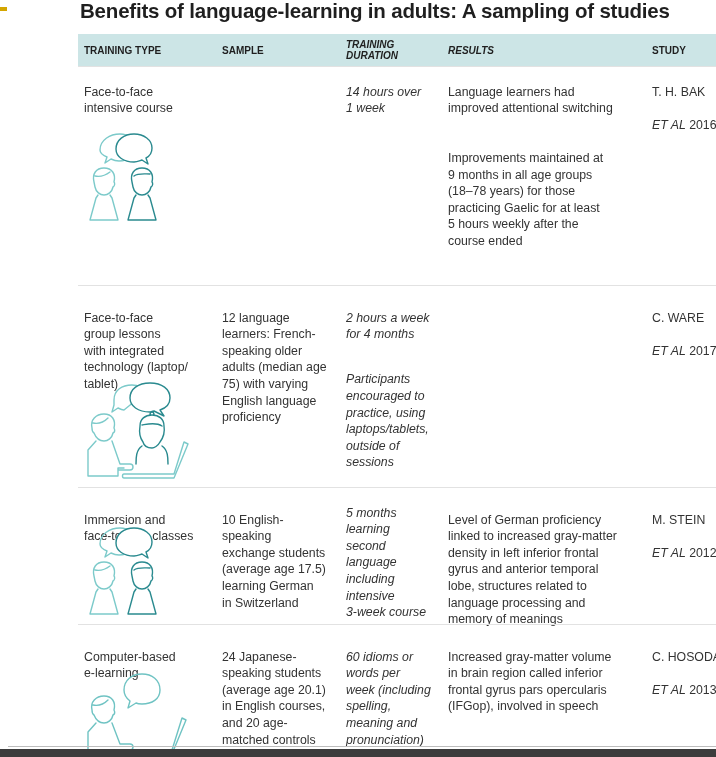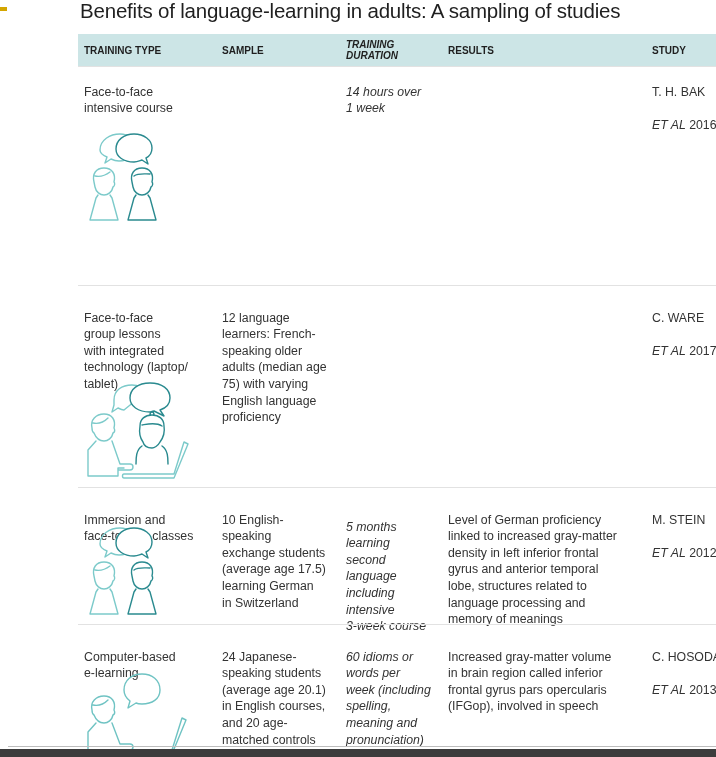--- a/index.html
+++ b/index.html
@@ -3,21 +3,21 @@
 <meta charset="utf-8">
 <style>
   html, body { margin:0; padding:0; }
   body {
     width:716px; height:757px; overflow:hidden; background:#ffffff;
     font-family:"Liberation Sans", sans-serif; color:#333333; position:relative;
   }
   .accent-bar { position:absolute; left:0; top:7px; width:7px; height:4px; background:#d4a600; }
   .title {
     position:absolute; left:80px; top:-1px; margin:0;
-    font-size:20.5px; font-weight:normal; color:#1f1f1f; letter-spacing:-0.2px; white-space:nowrap;
+    font-size:20.5px; font-weight:bold; color:#1f1f1f; letter-spacing:-0.2px; white-space:nowrap;
   }
   .table { position:absolute; left:78px; top:34px; width:660px; }
   .hdr {
     position:relative; height:32px; background:#cce5e6;
     font-size:10px; font-weight:bold; color:#1f1f1f;
   }
   .hdr span { position:absolute; line-height:11px; }
   .row { position:relative; border-top:1px solid #e2e2e2; font-size:12.3px; line-height:16.6px; color:#333; }
   .row:first-of-type { border-top:none; }
   .cell { position:absolute; top:0; white-space:pre-line; }
@@ -40,21 +40,21 @@
 <h1 class="title">Benefits of language-learning in adults: A sampling of studies</h1>
 
 <div class="table">
   <div class="hdr">
     <span style="left:6px; top:11px;">TRAINING TYPE</span>
     <span style="left:144px; top:11px;text-align:right;">SAMPLE</span>
     <span style="left:268px; top:5px;font-style:italic;">
       <span style="position:static; display:block;">TRAINING</span>
       <span style="position:static; display:block;">DURATION</span>
     </span>
-    <span style="left:370px; top:11px;">RESULTS</span>
+    <span style="left:370px; top:11px;font-style:italic;">RESULTS</span>
     <span style="left:574px; top:11px;">STUDY</span>
   </div>
 
   <div class="row" style="height:218px; padding-top:0;">
     <div class="cell c1" style="top:0;">
       <span>Face-to-face
 intensive course</span>
     </div>
     <svg class="icon" style="left:10px; top:65px;" width="80" height="95" viewBox="0 0 80 95">
       <g fill="none" stroke-width="1.4" stroke-linejoin="round" stroke-linecap="round">
@@ -62,20 +62,30 @@
         <path d="M28 17 C28 8 36 2 46 2 C56 2 64 8 64 16 C64 20 62 24 58 26 L60 32 L54 28 C51 29 49 30 46 30 C36 30 28 25 28 17Z" stroke="#2a8a8f" fill="#fff"></path>
         <path d="M6 50 C4 42 8 36 16 36 C24 36 28 42 26 50 C27 51 27 54 25 55 C24 60 20 63 16 63 C12 63 8 60 7 55 Z M7 44 C12 45 18 43 22 40" stroke="#7ccaca"></path>
         <path d="M10 63 L8 66 L2 88 M22 63 L24 66 L30 88 M2 88 L30 88" stroke="#7ccaca"></path>
         <path d="M44 50 C42 42 46 36 54 36 C62 36 66 42 64 50 C65 51 65 54 63 55 C62 60 58 63 54 63 C50 63 46 60 45 55 Z M46 44 C50 41 56 42 62 42" stroke="#2a8a8f"></path>
         <path d="M48 63 L46 66 L40 88 M60 63 L62 66 L68 88 M40 88 L68 88" stroke="#2a8a8f"></path>
       </g>
     </svg>
     <div class="cell c3">
       <span class="para">14 hours over
 1 week</span>
+    </div>
+    <div class="cell c4">
+      <span class="para">Language learners had
+improved attentional switching</span>
+      <span class="para">Improvements maintained at
+9 months in all age groups
+(18–78 years) for those
+practicing Gaelic for at least
+5 hours weekly after the
+course ended</span>
     </div>
     <div class="cell c5">
       <span style="display:block;">T. H. BAK</span>
       <span class="etal">ET AL</span> <span>2016</span>
     </div>
   </div>
 
   <div class="row" style="height:194px; padding-top:7px;">
     <div class="cell c1" style="top:7px;">
       <span>Face-to-face
@@ -97,20 +107,30 @@
     </svg>
     <div class="cell c2" style="top:7px;">
       <span class="para">12 language
 learners: French-
 speaking older
 adults (median age
 75) with varying
 English language
 proficiency</span>
     </div>
+    <div class="cell c3" style="top:7px;">
+      <span class="para" style="margin-bottom:12px;">2 hours a week
+for 4 months</span>
+      <span class="para">Participants
+encouraged to
+practice, using
+laptops/tablets,
+outside of
+sessions</span>
+    </div>
     <div class="cell c5" style="top:7px;">
       <span style="display:block;">C. WARE</span>
       <span class="etal">ET AL</span> <span>2017</span>
     </div>
   </div>
 
   <div class="row" style="height:129px; padding-top:7px;">
     <div class="cell c1" style="top:7px;">
       <span>Immersion and
 face-to-face classes</span>
@@ -126,21 +146,21 @@
       </g>
     </svg>
     <div class="cell c2" style="top:7px;">
       <span class="para">10 English-
 speaking
 exchange students
 (average age 17.5)
 learning German
 in Switzerland</span>
     </div>
-    <div class="cell c3" style="top:14px;">
+    <div class="cell c3" style="top:0;">
       <span class="para">5 months
 learning
 second
 language
 including
 intensive
 3-week course</span>
     </div>
     <div class="cell c4" style="top:7px;">
       <span class="para">Level of German proficiency

